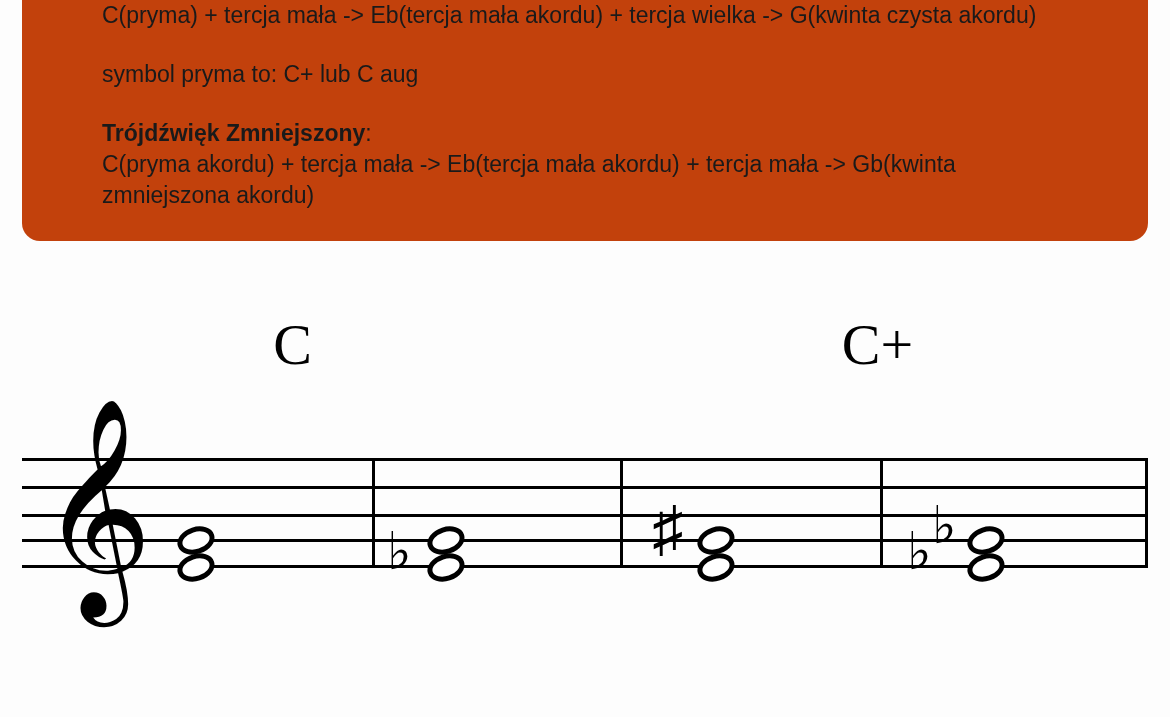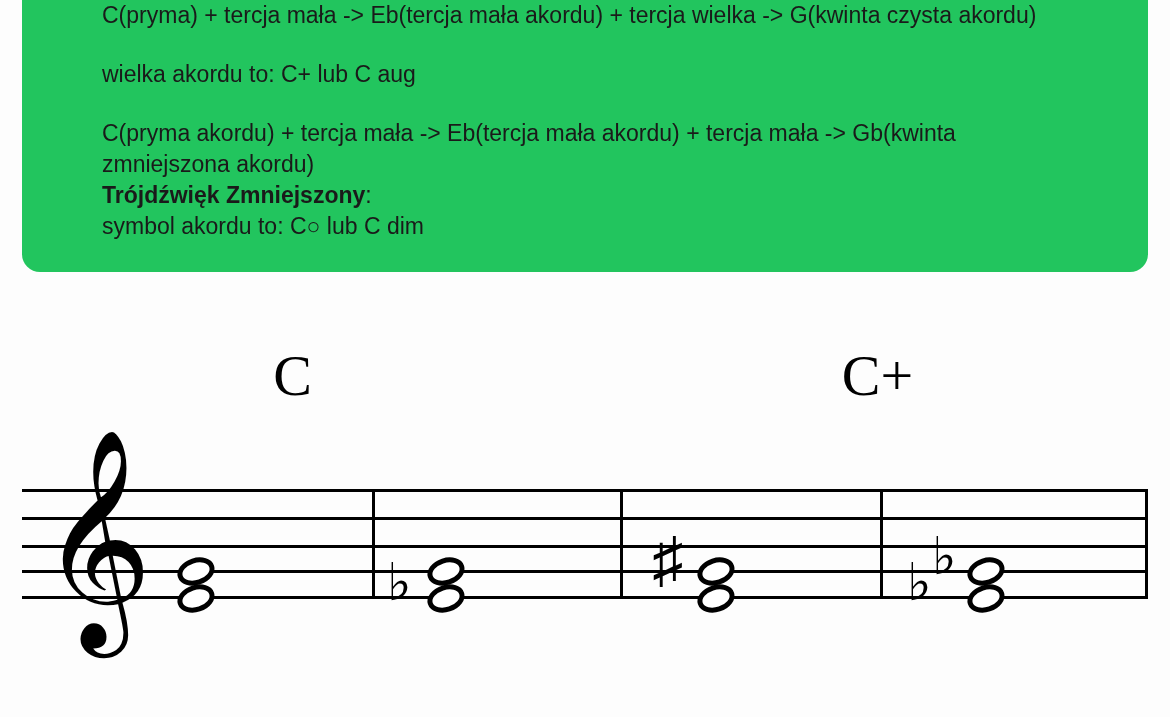--- a/index.html
+++ b/index.html
@@ -4,21 +4,21 @@
 <style>
   * { box-sizing: border-box; margin: 0; padding: 0; }
   body {
     font-family: Georgia, 'Times New Roman', serif;
     background: #fdfdfd;
     width: 1170px;
     height: 717px;
     overflow: hidden;
   }
   .info-box {
-    background: #22c55e;
+    background: #c2410c;
     border-radius: 0 0 18px 18px;
     margin: 0 22px;
     padding: 0 80px 30px 80px;
     color: #1a1a1a;
     font-family: -apple-system, 'Segoe UI', Arial, sans-serif;
     font-size: 23px;
     line-height: 1.35;
   }
   .info-box .section { margin-top: 28px; }
   .info-box .sect-first { margin-top: 0; }
@@ -90,27 +90,26 @@
 </style>
 </head>
 <body>
 
 <div class="info-box">
   <div class="section sect-first">
     <div>C(pryma) + tercja mała -&gt; Eb(tercja mała akordu) + tercja wielka -&gt; G(kwinta czysta akordu)</div>
   </div>
 
   <div class="section">
-    <div>wielka akordu to: C+ lub C aug</div>
+    <div>symbol pryma to: C+ lub C aug</div>
   </div>
 
   <div class="section">
+    <div><strong>Trójdźwięk Zmniejszony</strong><span>:</span></div>
     <div>C(pryma akordu) + tercja mała -&gt; Eb(tercja mała akordu) + tercja mała -&gt; Gb(kwinta zmniejszona akordu)</div>
-    <div><strong>Trójdźwięk Zmniejszony</strong><span>:</span></div>
-    <div>symbol akordu to: C○ lub C dim</div>
   </div>
 </div>
 
 <div class="chord-labels">
   <div>C</div>
   <div>C+</div>
 </div>
 
 <div class="staff-area">
   <div class="staff-lines"></div>

